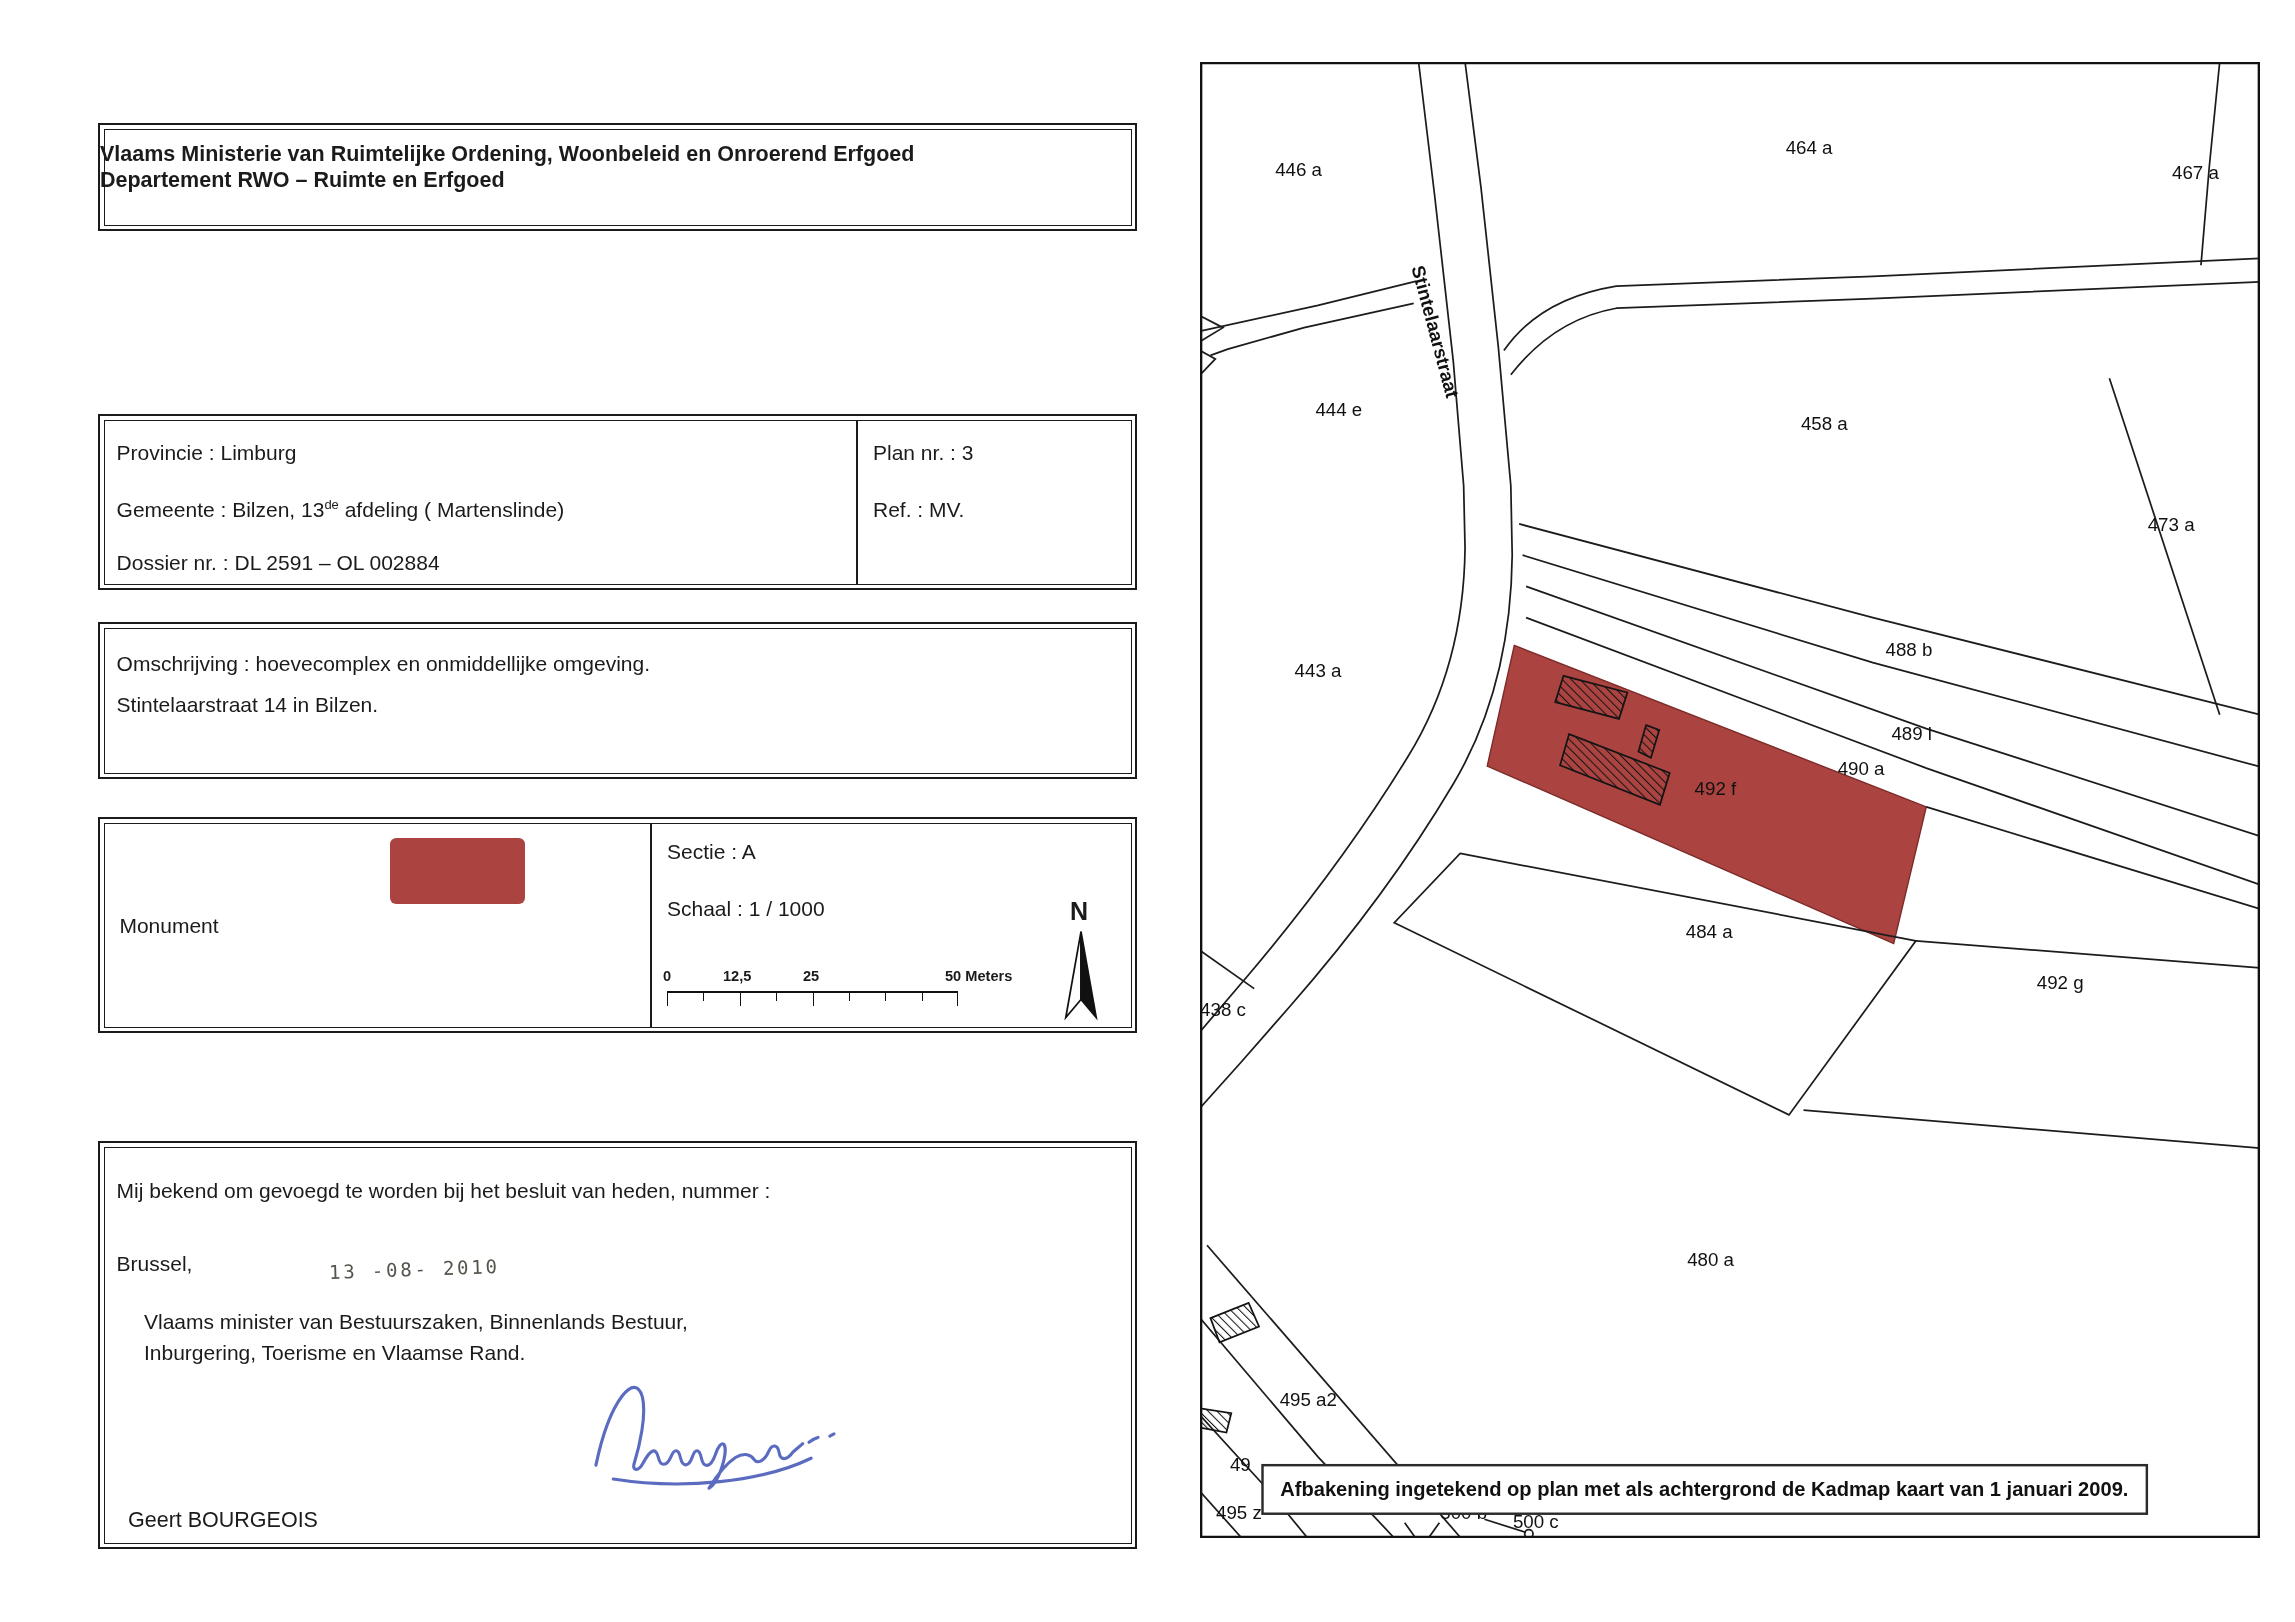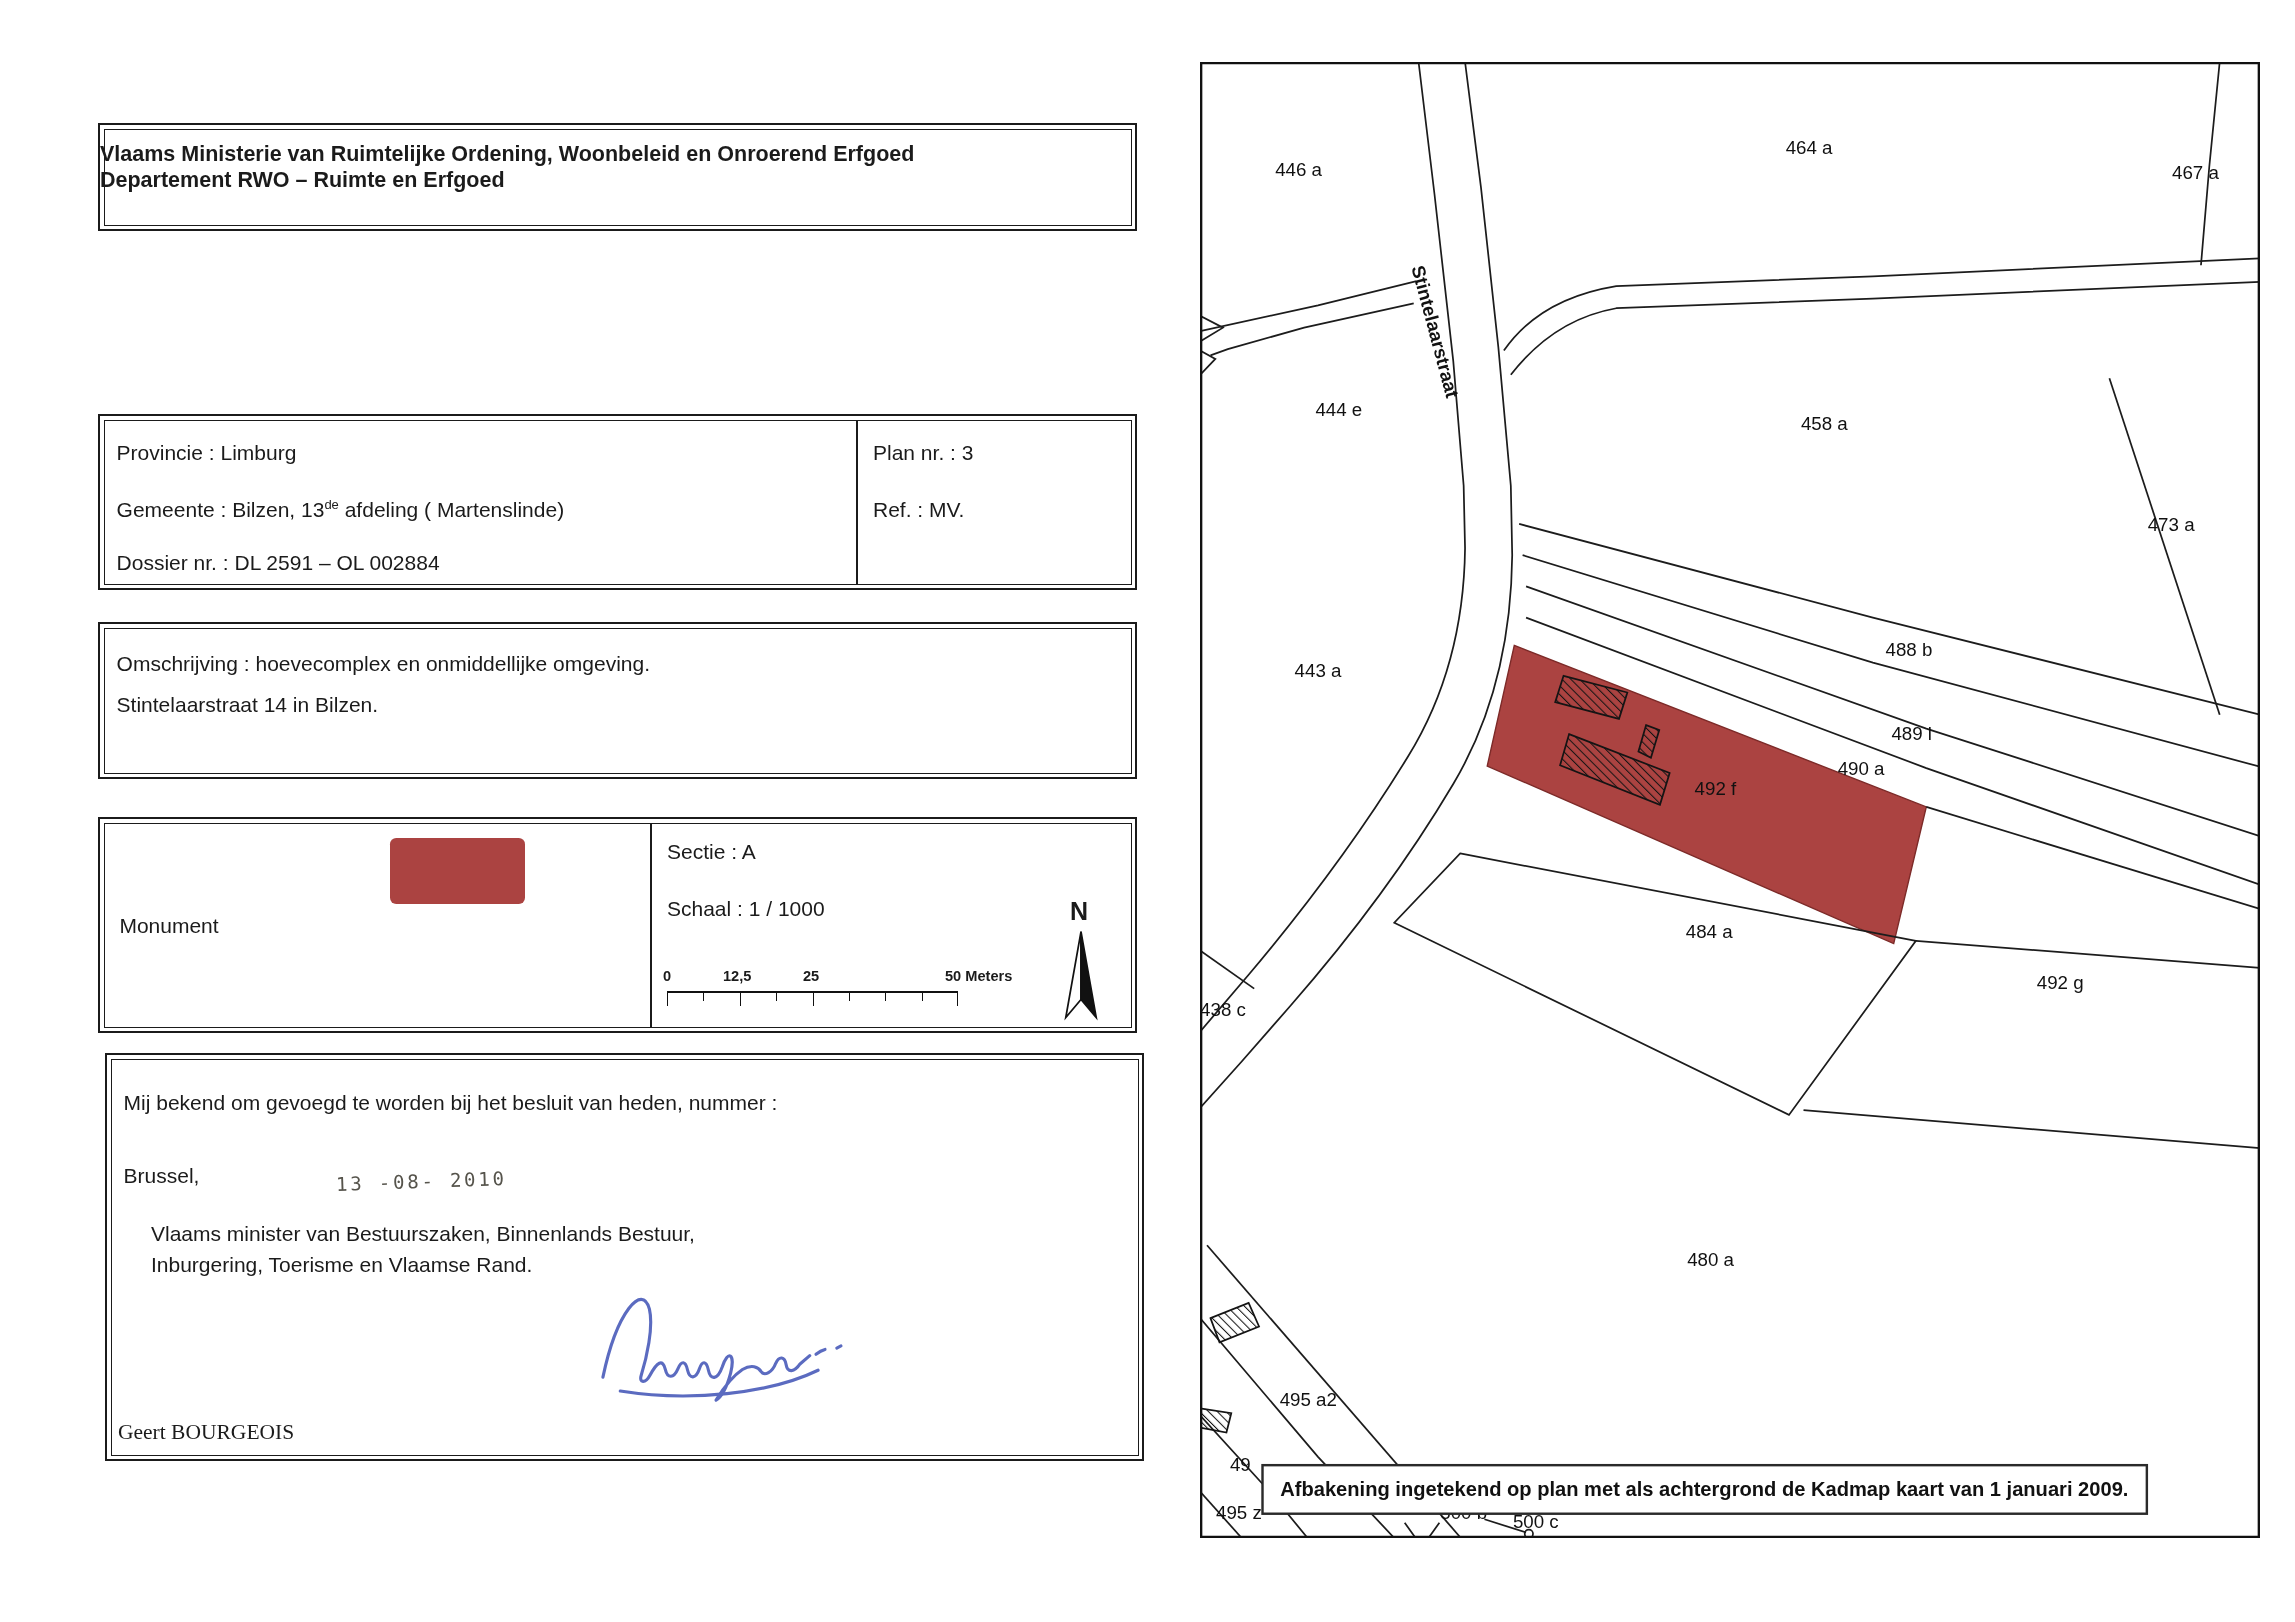--- a/index.html
+++ b/index.html
@@ -76,41 +76,41 @@
       </div>
     </div>
 
     <div class="t bold" style="left:970px;top:78px;font-size:25px;">N</div>
     <svg style="position:absolute;left:963px;top:111px;" width="36" height="92" viewBox="0 0 52 132">
       <polygon points="26,2 4,126 26,100" fill="#ffffff" stroke="#111" stroke-width="2.5"></polygon>
       <polygon points="26,2 48,126 26,100" fill="#111" stroke="#111" stroke-width="2.5"></polygon>
     </svg>
   </div>
 
-  <div class="dbox" style="left:98px;top:1053px;width:1035px;height:404px;margin-left:7px;">
+  <div class="dbox" style="left:98px;top:1141px;width:1035px;height:404px;">
     <div class="inner"></div>
     <div class="t fs30" style="left:16.6px;top:36px;">Mij bekend om gevoegd te worden bij het besluit van heden, nummer :</div>
     <div class="t fs30" style="left:16.6px;top:109px;">Brussel,</div>
     <div class="stamp" style="left:229px;top:115px;">13 -08- 2010</div>
     <div class="t center fs30" style="top:167px;padding-left:44px;">Vlaams minister van Bestuurszaken, Binnenlands Bestuur,</div>
     <div class="t center fs30" style="top:198px;padding-left:44px;">Inburgering, Toerisme en Vlaamse Rand.</div>
     <svg style="position:absolute;left:430px;top:218px;" width="347" height="132" viewBox="0 0 500 190">
       <g fill="none" stroke="#5b6bc0" stroke-width="4.5" stroke-linecap="round" stroke-linejoin="round">
         <path d="M95,150 C115,55 152,14 162,52 C168,78 158,122 150,148 C147,158 156,160 163,147
                  C173,128 181,123 185,139 C188,152 197,152 203,138 C208,126 214,126 217,140
                  C220,153 229,153 234,138 C238,126 244,126 247,140 C250,154 260,155 267,135
                  C275,110 286,116 279,144 C272,170 263,180 258,183 C266,170 281,149 296,139
                  C309,131 319,135 323,142 C328,149 339,143 344,130 C349,119 357,120 359,132
                  C361,144 371,143 379,131 L393,119"></path>
         <path d="M402,117 C407,113 411,111 415,110"></path>
         <path d="M432,108 L438,105"></path>
         <path d="M120,170 C220,186 335,174 405,140"></path>
       </g>
     </svg>
-    <div class="t center fs31" style="top:365px;padding-left:11px;font-family:Liberation Serif, serif;">Geert BOURGEOIS</div>
+    <div class="t center fs31" style="top:365px;padding-left:28px;">Geert BOURGEOIS</div>
   </div>
 
   <svg style="position:absolute;left:1200px;top:62px;" width="1060" height="1476" viewBox="0 0 1528 2128">
     <defs>
       <pattern id="hatch" width="9" height="9" patternUnits="userSpaceOnUse" patternTransform="rotate(-45)">
         <line x1="0" y1="0" x2="0" y2="9" stroke="#141414" stroke-width="3"></line>
       </pattern>
     </defs>
 
     <polygon points="453,841 1047,1074 1000,1271 414,1015" stroke="#7c2a28" stroke-width="2" fill="#ab4341"></polygon>

